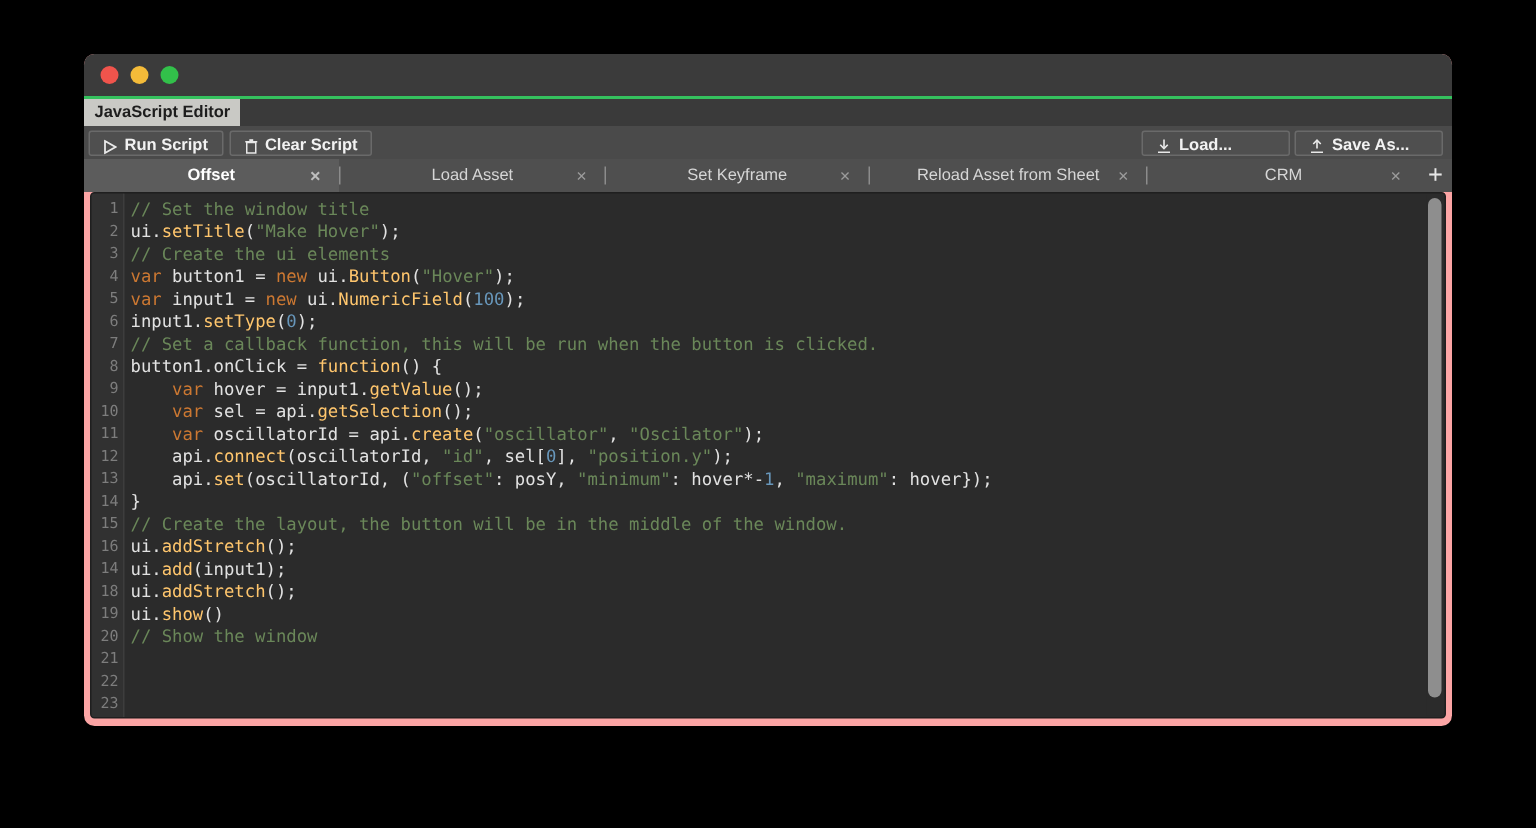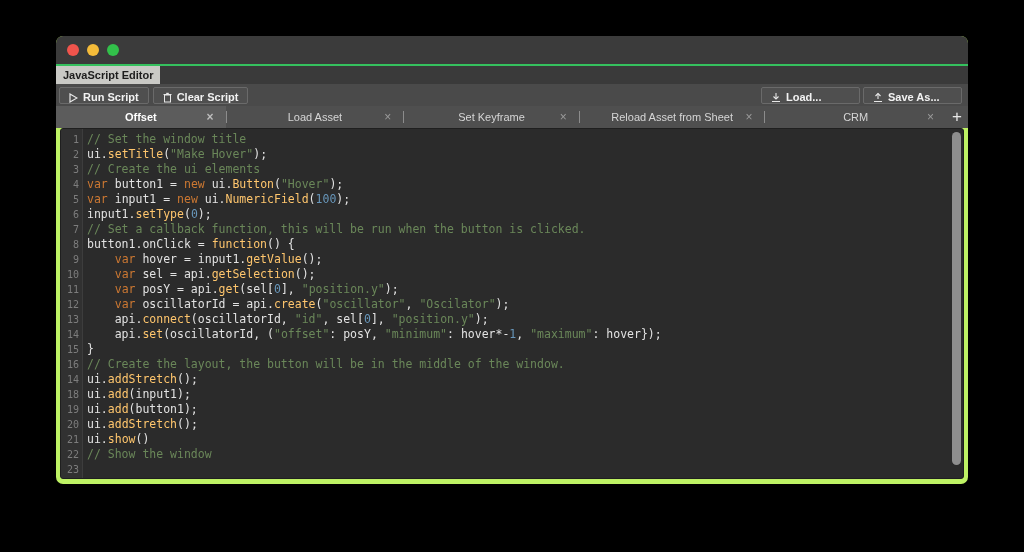--- a/index.html
+++ b/index.html
@@ -13,21 +13,21 @@
   body {
     font-family: "Liberation Sans", sans-serif;
   }
 
   #window {
     position: absolute;
     left: 56px;
     top: 36px;
     width: 912px;
     height: 448px;
-    background: #bef264;
+    background: #fca5a5;
     border-radius: 7px;
     box-shadow: 0 6px 26px rgba(0,0,0,0.75);
     overflow: hidden;
     display: flex;
     flex-direction: column;
   }
 
   
   #titlebar {
     height: 30px;
@@ -332,29 +332,27 @@
         <div class="ln"><span class="cmt">// Set the window title</span></div>
         <div class="ln">ui.<span class="fn">setTitle</span>(<span class="str">"Make Hover"</span>);</div>
         <div class="ln"><span class="cmt">// Create the ui elements</span></div>
         <div class="ln"><span class="kw">var</span> button1 = <span class="kw">new</span> ui.<span class="fn">Button</span>(<span class="str">"Hover"</span>);</div>
         <div class="ln"><span class="kw">var</span> input1 = <span class="kw">new</span> ui.<span class="fn">NumericField</span>(<span class="num">100</span>);</div>
         <div class="ln">input1.<span class="fn">setType</span>(<span class="num">0</span>);</div>
         <div class="ln"><span class="cmt">// Set a callback function, this will be run when the button is clicked.</span></div>
         <div class="ln">button1.onClick = <span class="fn">function</span>() {</div>
         <div class="ln">    <span class="kw">var</span> hover = input1.<span class="fn">getValue</span>();</div>
         <div class="ln">    <span class="kw">var</span> sel = api.<span class="fn">getSelection</span>();</div>
-        <div class="ln">    <span class="kw">var</span> posY = api.<span class="fn">get</span>(sel[<span class="num">0</span>], <span class="str">"position.y"</span>);</div>
         <div class="ln">    <span class="kw">var</span> oscillatorId = api.<span class="fn">create</span>(<span class="str">"oscillator"</span>, <span class="str">"Oscilator"</span>);</div>
         <div class="ln">    api.<span class="fn">connect</span>(oscillatorId, <span class="str">"id"</span>, sel[<span class="num">0</span>], <span class="str">"position.y"</span>);</div>
         <div class="ln">    api.<span class="fn">set</span>(oscillatorId, (<span class="str">"offset"</span>: posY, <span class="str">"minimum"</span>: hover*-<span class="num">1</span>, <span class="str">"maximum"</span>: hover});</div>
         <div class="ln">}</div>
         <div class="ln"><span class="cmt">// Create the layout, the button will be in the middle of the window.</span></div>
         <div class="ln">ui.<span class="fn">addStretch</span>();</div>
         <div class="ln">ui.<span class="fn">add</span>(input1);</div>
-        <div class="ln">ui.<span class="fn">add</span>(button1);</div>
         <div class="ln">ui.<span class="fn">addStretch</span>();</div>
         <div class="ln">ui.<span class="fn">show</span>()</div>
         <div class="ln"><span class="cmt">// Show the window</span></div>
         <div class="ln">&nbsp;</div>
       </div>
     <div id="vscroll">
       <div id="vthumb"></div>
     </div>
   </div>
 

